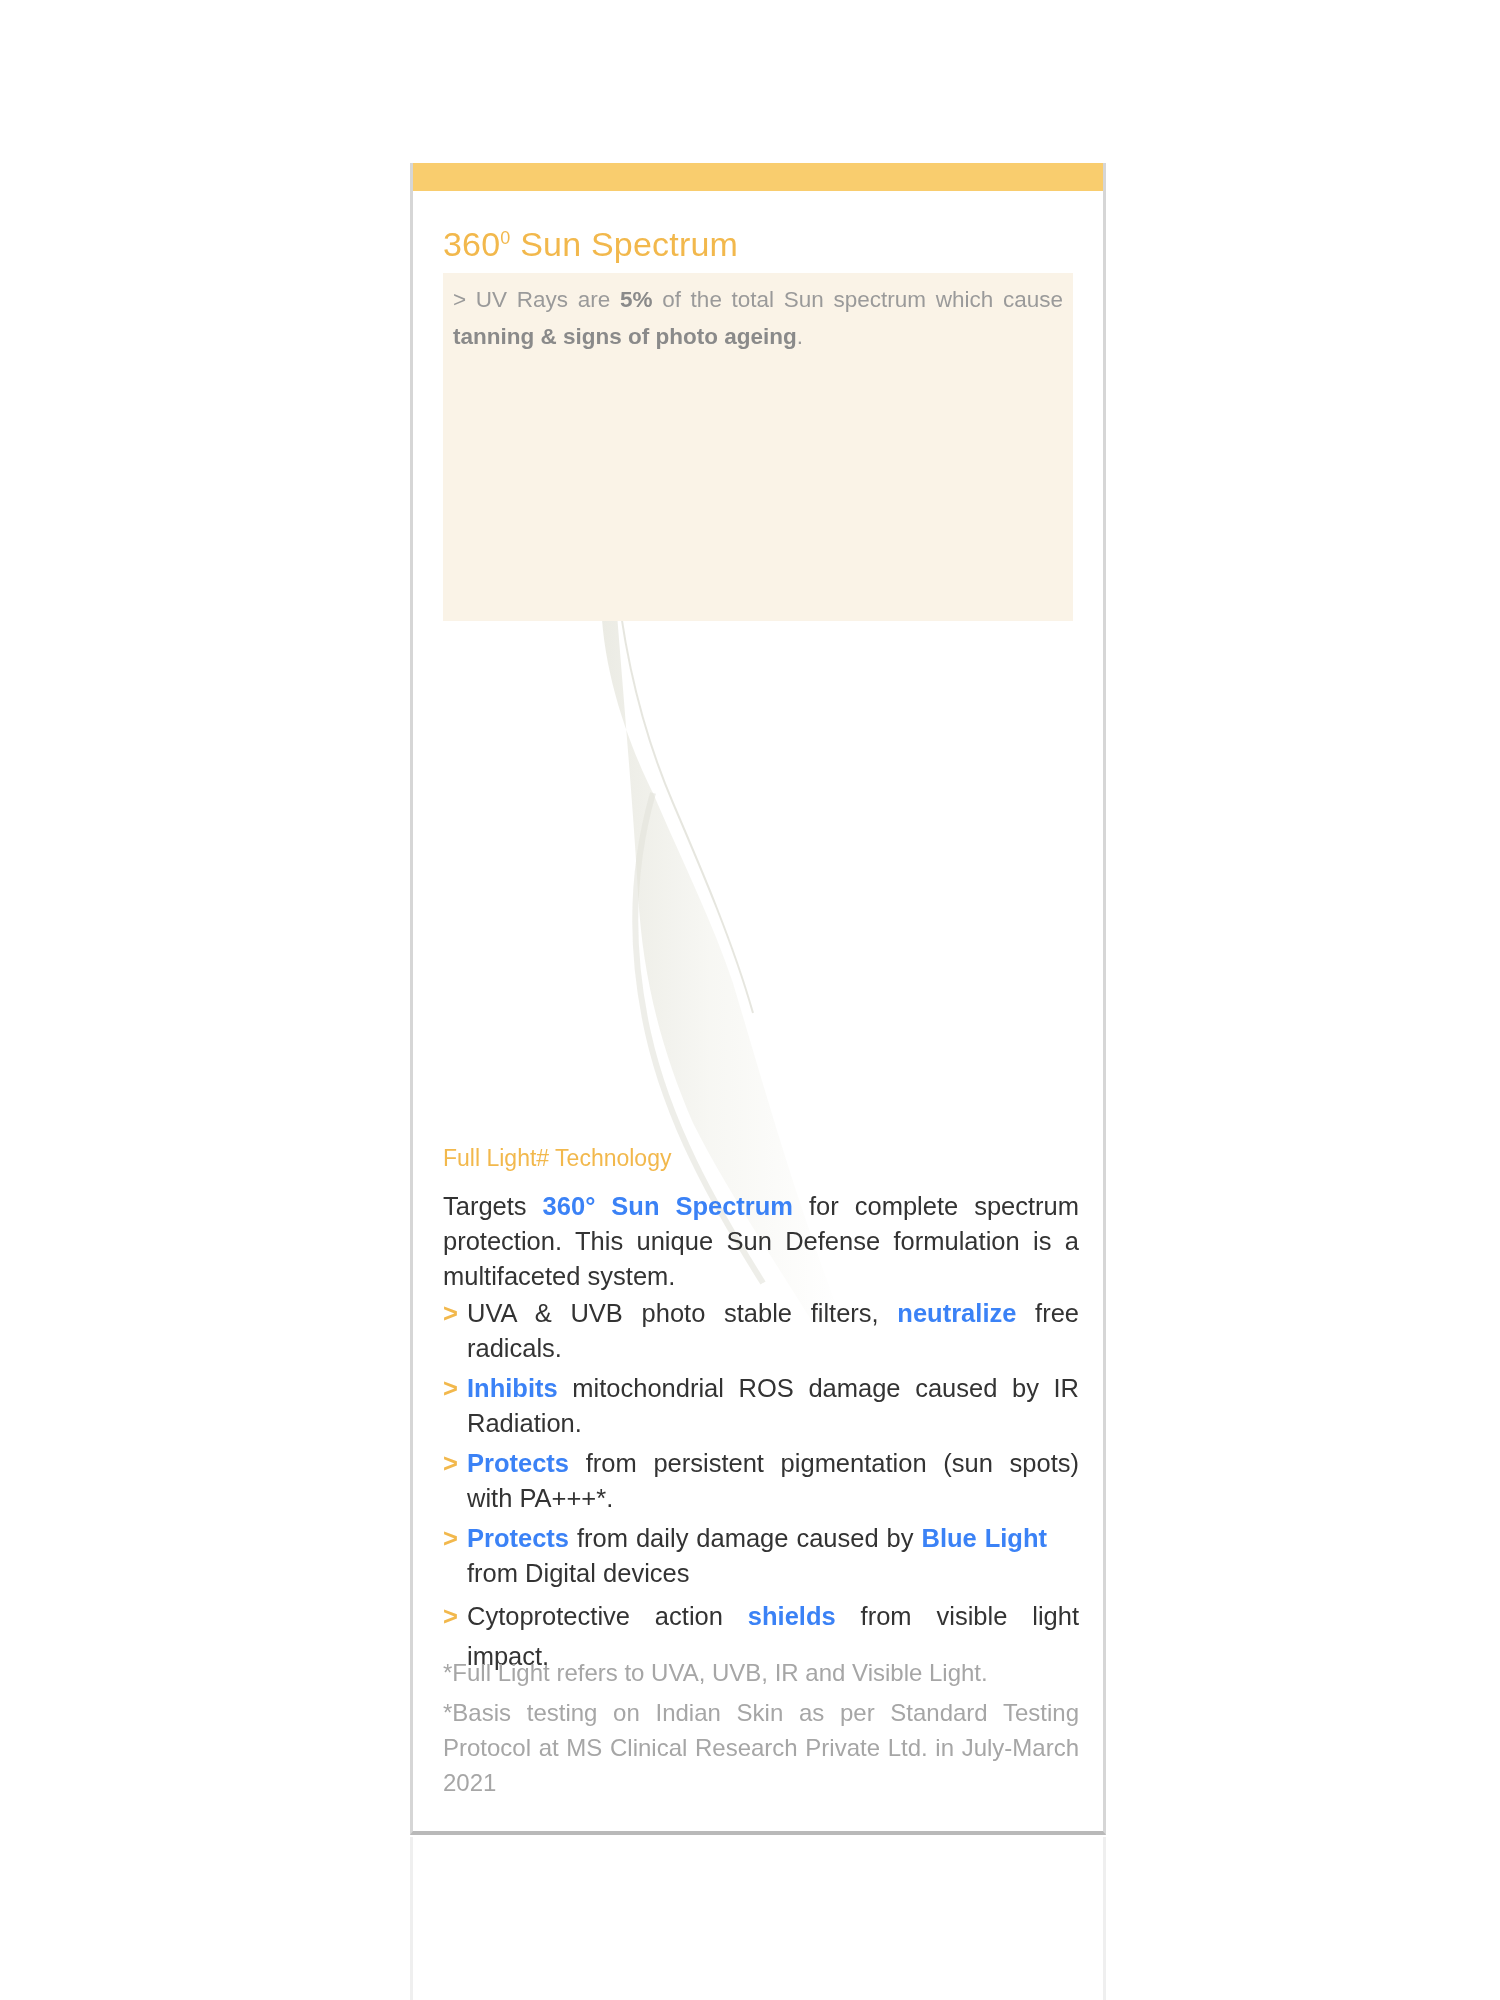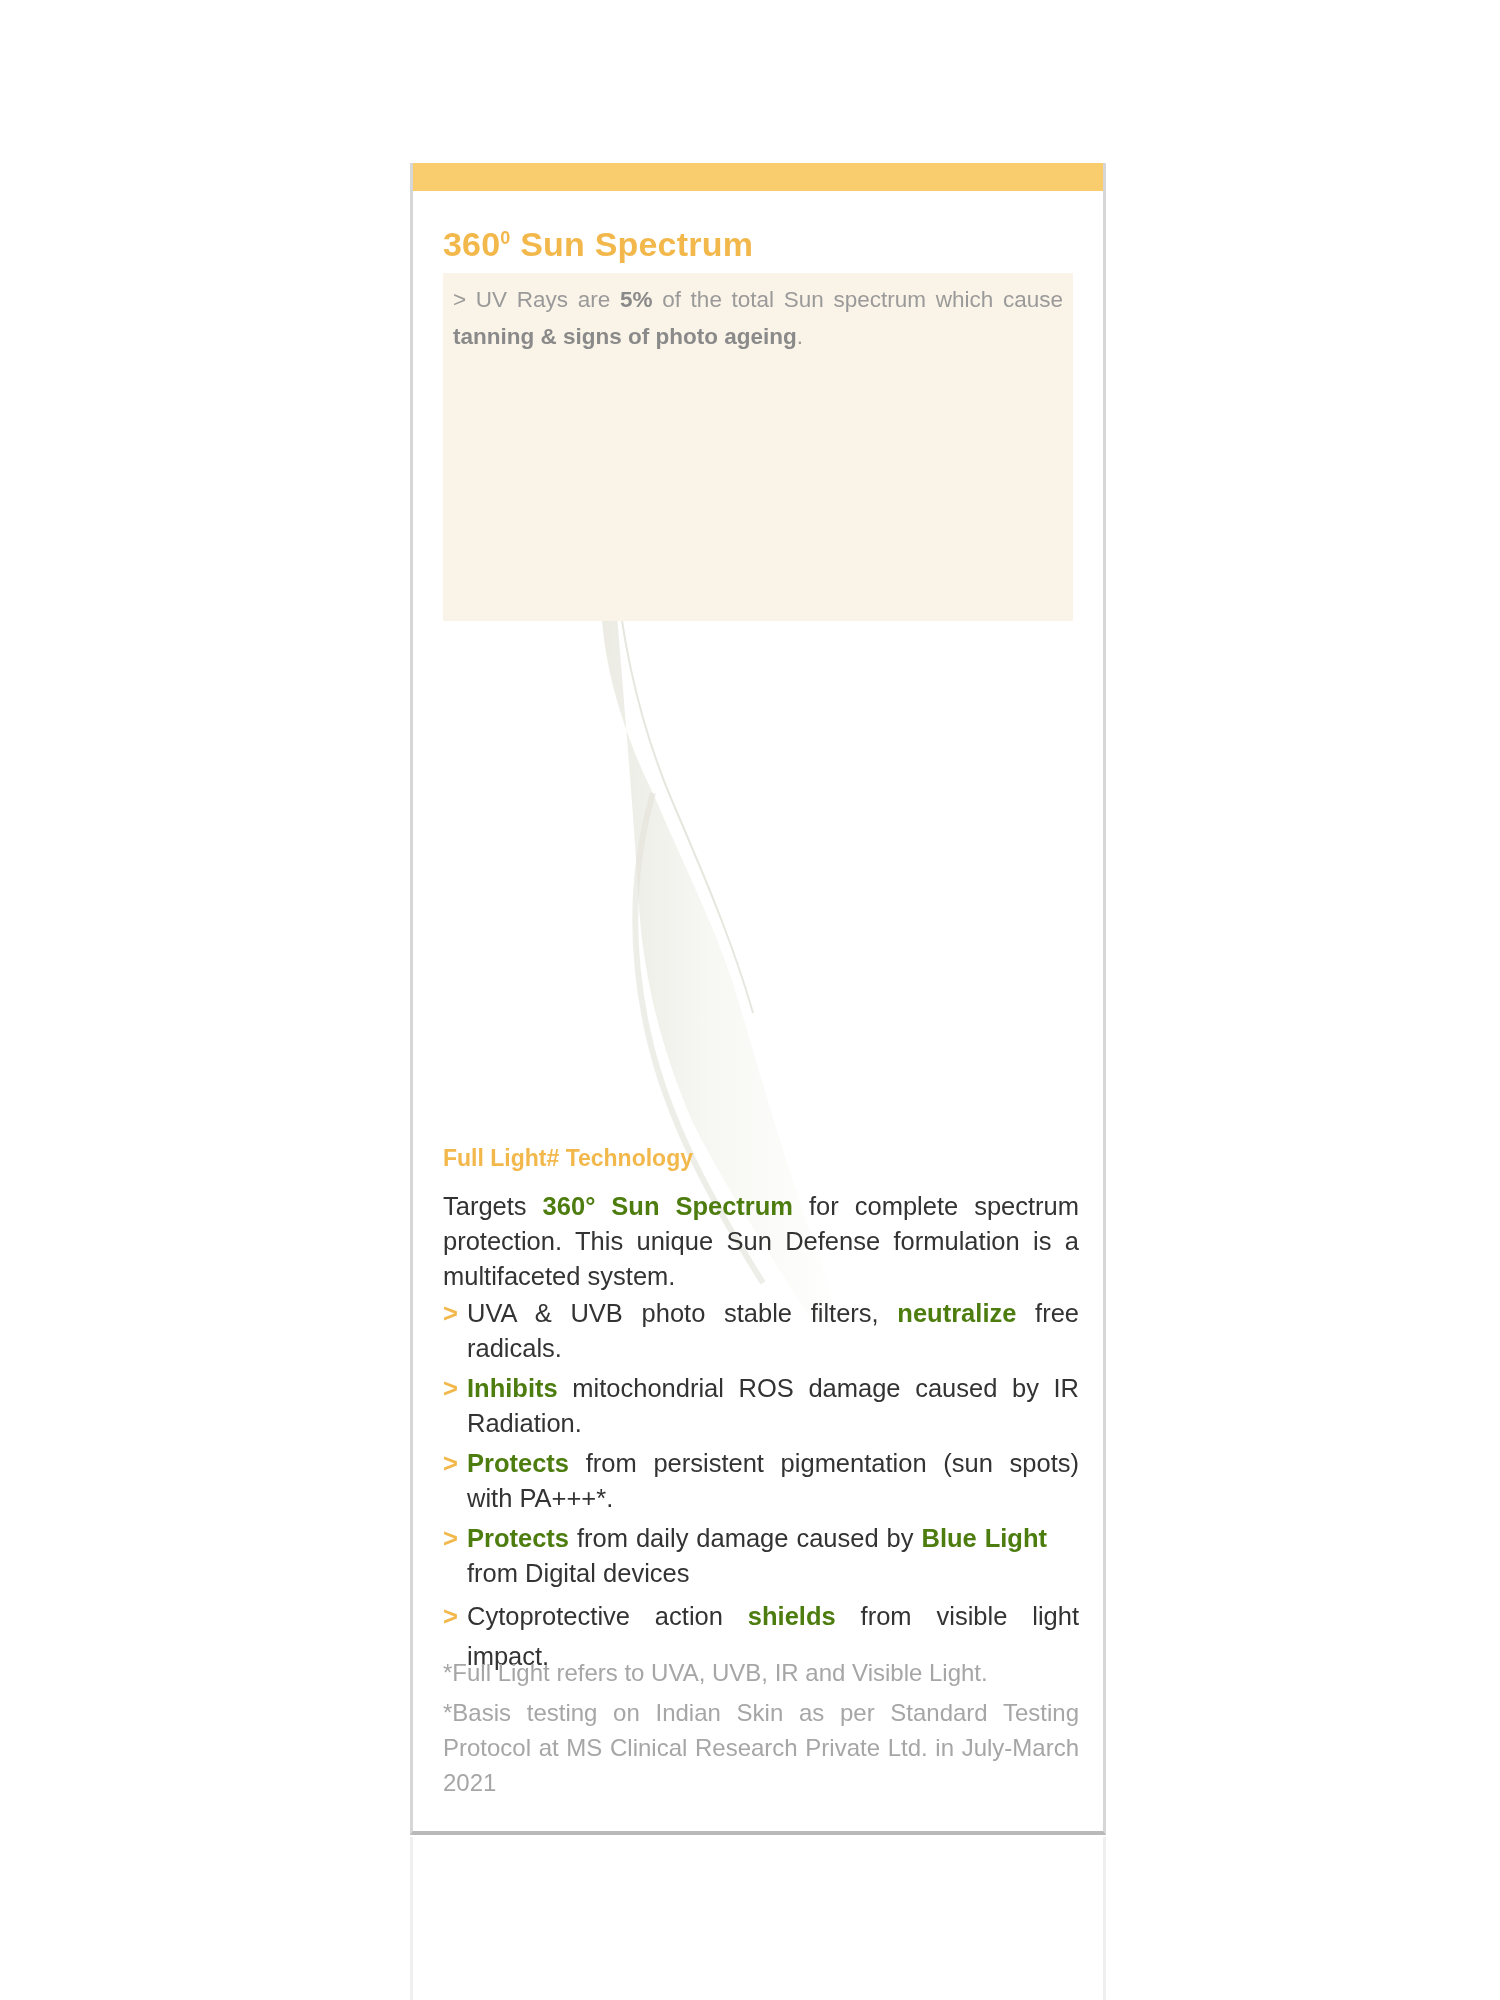--- a/index.html
+++ b/index.html
@@ -3,32 +3,32 @@
 <meta charset="utf-8">
 <style>
   html, body { margin:0; padding:0; }
   body { width:1500px; height:2000px; background:#ffffff; position:relative; overflow:hidden;
          font-family:"Liberation Sans", sans-serif; }
   .panel { position:absolute; left:410px; top:163px; width:696px; height:1672px;
            background:#ffffff; border-left:3px solid #d6d6d6; border-right:3px solid #d6d6d6;
            border-bottom:4px solid #b9b9b9; box-sizing:border-box; overflow:hidden; }
   .topband { position:absolute; left:0; top:0; right:0; height:28px; background:#f9cd6e; }
   .swirl { position:absolute; left:150px; top:400px; width:340px; height:760px; }
-  .h-orange { position:absolute; color:#f2b84c; font-weight:bold; font-family:"Liberation Sans", sans-serif; }
+  .h-orange { position:absolute; color:#f2b84c; font-weight:normal; font-family:"Liberation Sans", sans-serif; }
   .h1 { left:30px; top:62px; font-size:34px; letter-spacing:0.2px; }
   .h1 sup { font-size:18px; }
   .infobox { position:absolute; left:30px; top:110px; width:630px; height:348px; background:#faf3e7;
              box-sizing:border-box; padding:8px 10px; color:#9a9a9a; font-size:22.5px; line-height:37px;
              text-align:justify; font-family:"Liberation Sans Narrow","Liberation Sans", sans-serif; }
   .infobox p { margin:0 0 7px 0; }
   .infobox b { color:#8a8a8a; }
   .h2 { left:30px; top:982px; font-size:23px; }
   .tech { position:absolute; left:30px; top:1026px; width:636px; color:#333; font-size:25.5px; line-height:35px; }
   .tech .intro { margin:0 0 2px 0; text-align:justify; }
-  .tech b { color:#4d7c0f; }
+  .tech b { color:#3b82f6; }
   .bullet { position:relative; padding-left:24px; margin:0 0 5px 0; text-align:justify; }
   .bullet .chev { position:absolute; left:0; top:0; color:#f2b84c; font-weight:bold; }
   .foot { position:absolute; left:30px; width:636px; color:#a6a6a6; font-size:24px; line-height:35px; text-align:justify; }
   .f1 { top:1492px; }
   .f2 { top:1532px; }
   .reflection { position:absolute; left:410px; top:1837px; width:696px; height:163px; overflow:hidden;
                 border-left:3px solid #efefef; border-right:3px solid #efefef; box-sizing:border-box; }
   .reflection .mir { position:absolute; left:30px; top:0; width:636px; transform:scaleY(-1);
                      color:#c4c4c4; font-size:24px; line-height:35px; text-align:justify; opacity:0.85; }
   .reflection .fade { position:absolute; inset:0; background:linear-gradient(to bottom, rgba(255,255,255,0) 0%, rgba(255,255,255,0.6) 45%, #fff 100%); }

